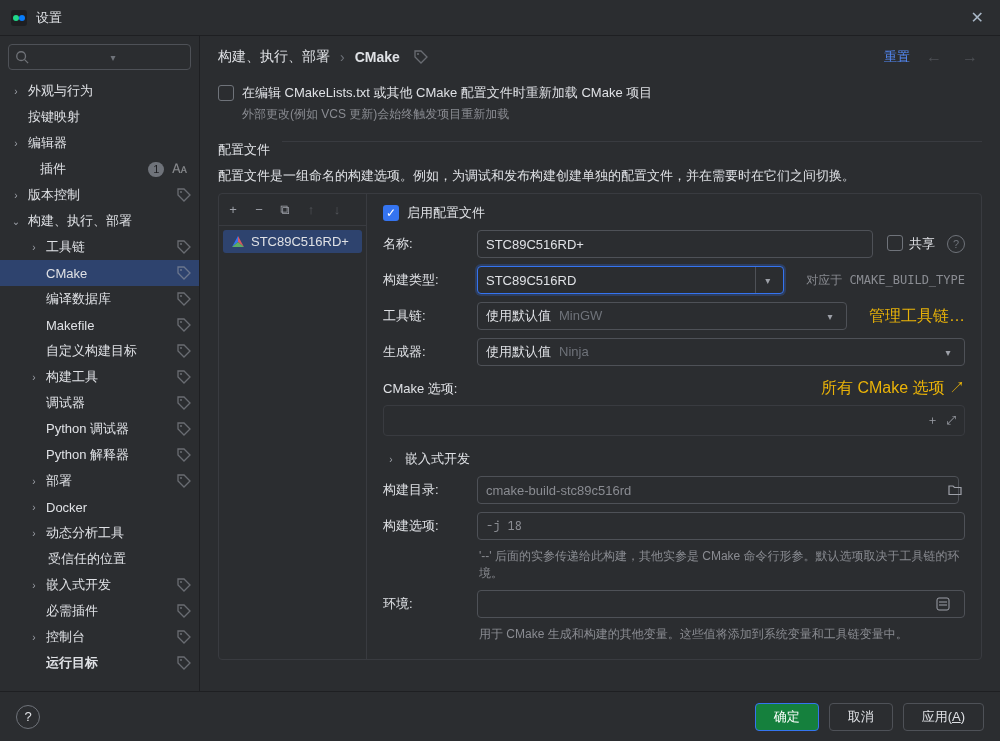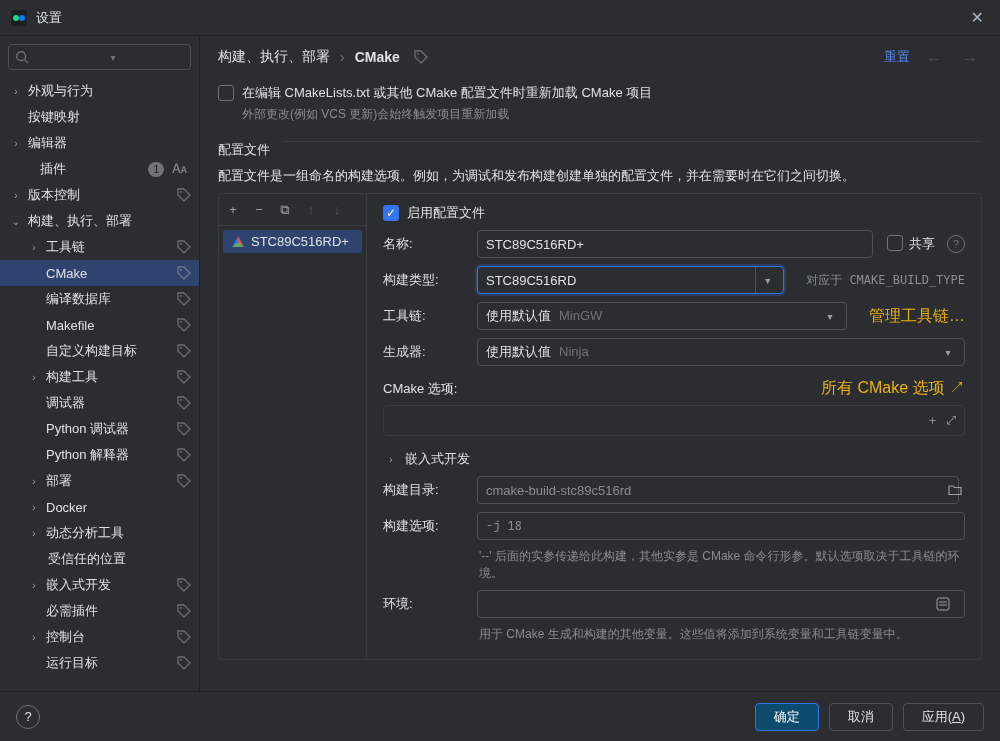--- a/index.html
+++ b/index.html
@@ -101,21 +101,21 @@
 .footer {
   height:50px; border-top:1px solid #1e1f22;
   display:flex; align-items:center; padding:0 16px; gap:10px; background:#2b2d30;
 }
 .help-circle { width:24px; height:24px; border:1.5px solid #6f737a; border-radius:50%; display:flex; align-items:center; justify-content:center; color:#dfe1e5; cursor:pointer; }
 .btn {
   height:28px; padding:0 18px; border-radius:4px;
   border:1px solid #4e5157; background:#2b2d30; color:#dfe1e5;
   display:inline-flex; align-items:center; cursor:pointer; font-size:13px;
 }
-.btn.primary { background:#0c4a6e; border-color:#3574f0; color:#fff; }
+.btn.primary { background:#15803d; border-color:#3574f0; color:#fff; }
 .btn u { text-decoration:underline; }
 .list-icon { width:18px; height:18px; display:flex; align-items:center; justify-content:center; color:#9da0a8; margin-left:auto; margin-right:4px; cursor:pointer; }
 
 .checkbox-checked {
   width:16px; height:16px; background:#3574f0; border-radius:3px;
   display:inline-flex; align-items:center; justify-content:center; color:#fff; font-size:12px; flex-shrink:0;
 }
 .checkbox-checked::after { content:"✓"; }
 </style>
 </head>
@@ -285,21 +285,21 @@
           </svg>
         </div>
         <div class="tree-item" style="padding-left: 26px;">
           <span class="chev">›</span>
           <span class="tree-label">控制台</span>
           <svg viewBox="0 0 14 14" class="tag-icon">
             <path d="M1 1h6l6 6-6 6-6-6z" fill="none" stroke="#9da0a8" stroke-width="1.3"></path>
             <circle cx="4" cy="4" r="1" fill="#9da0a8"></circle>
           </svg>
         </div>
-        <div class="tree-item" style="padding-left: 26px;">
+        <div class="tree-item" style="padding-left: 26px; font-weight: bold;">
           <span class="chev none">›</span>
           <span class="tree-label">运行目标</span>
           <svg viewBox="0 0 14 14" class="tag-icon">
             <path d="M1 1h6l6 6-6 6-6-6z" fill="none" stroke="#9da0a8" stroke-width="1.3"></path>
             <circle cx="4" cy="4" r="1" fill="#9da0a8"></circle>
           </svg>
         </div>
       </div>
   </div>
 

